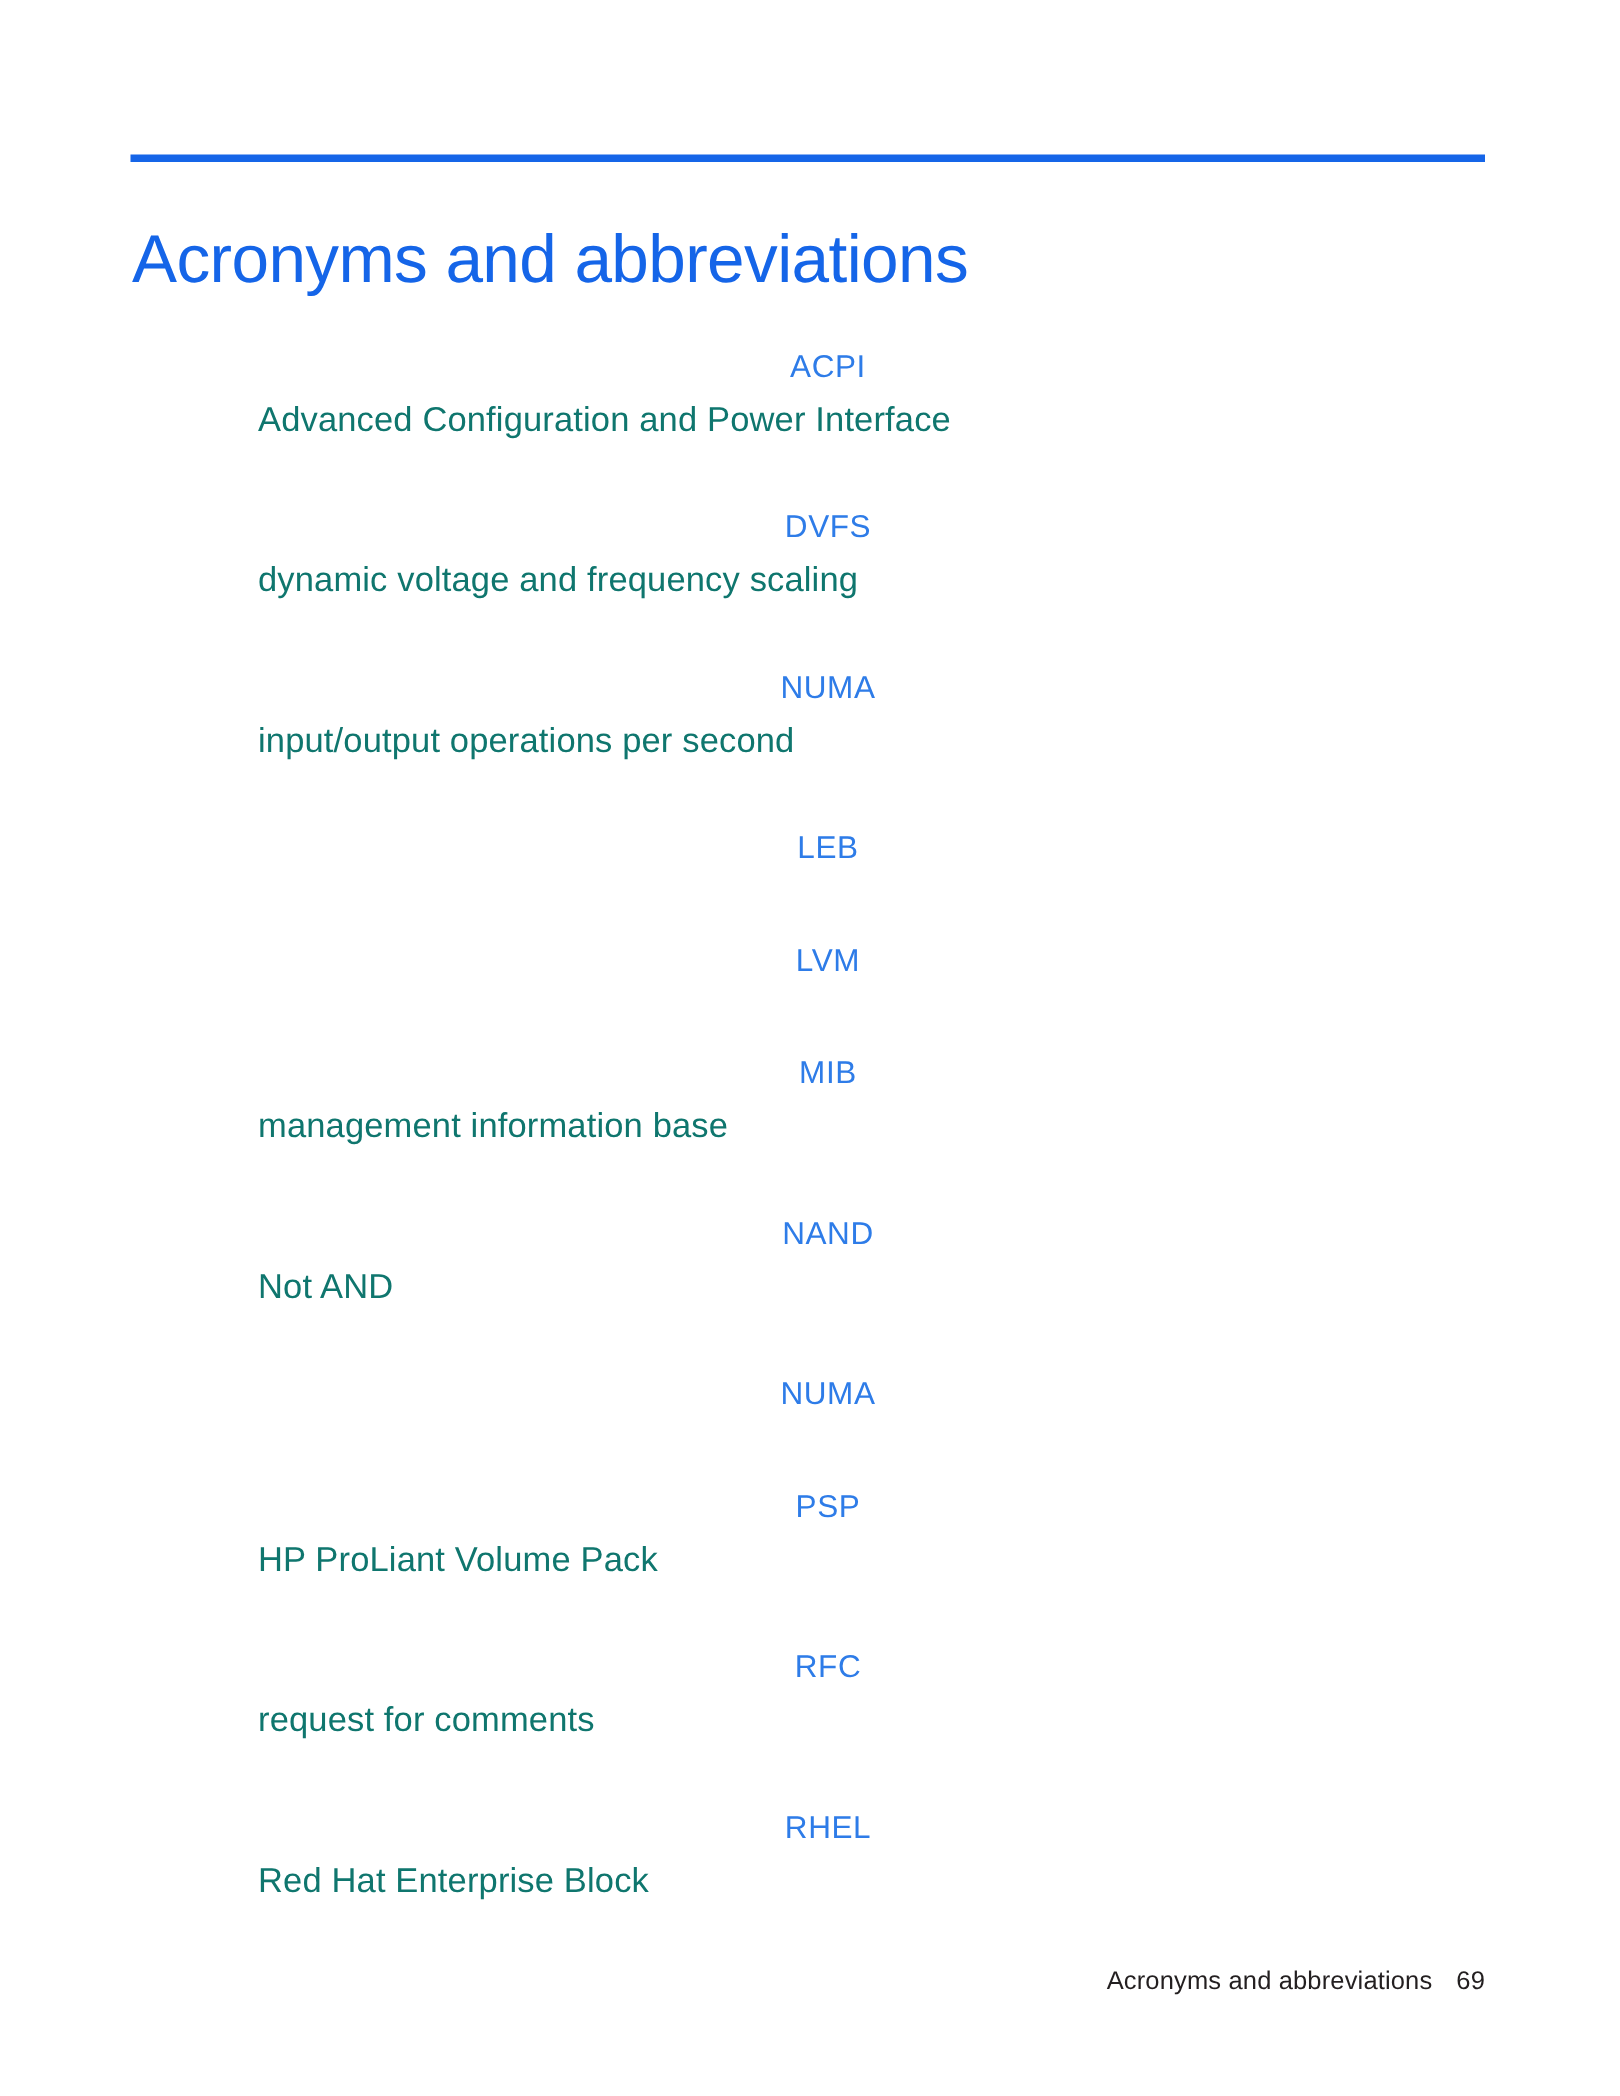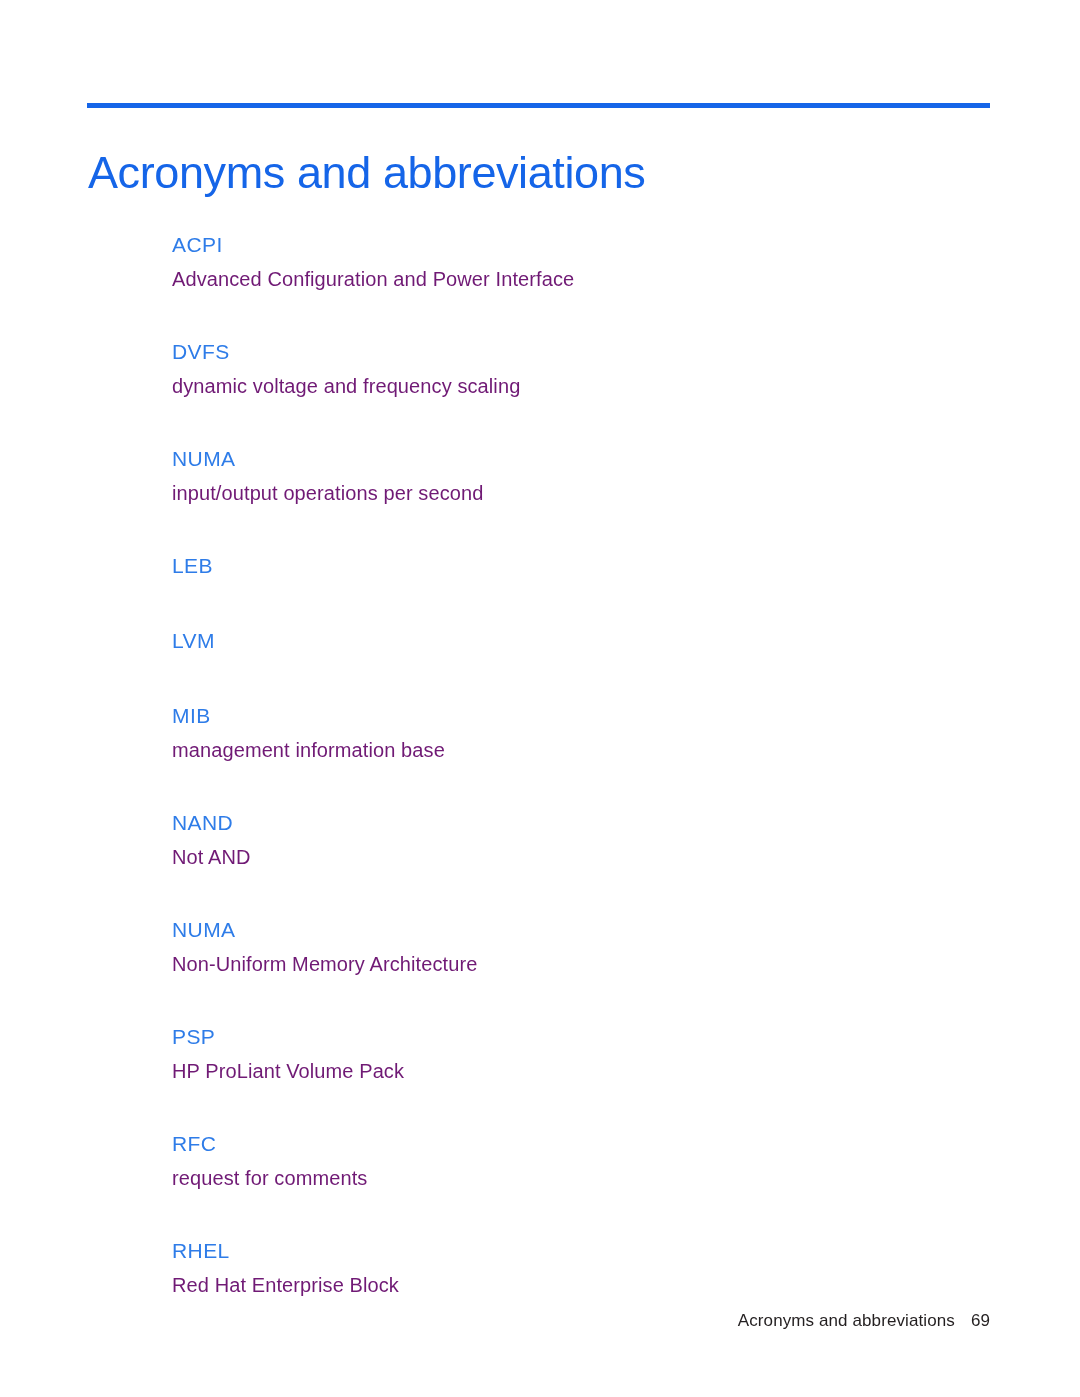--- a/index.html
+++ b/index.html
@@ -58,27 +58,28 @@
     margin-bottom: 0;
   }
 
   .entry-term {
     font-size: 21px;
     line-height: 26px;
     font-weight: 400;
     color: #2e7ce8;
     letter-spacing: 0.4px;
     margin: 0 0 10px 0;
+    text-align: center;
   }
 
   .entry-def {
-    font-size: 20px;
+    font-size: 23px;
     line-height: 22px;
     font-weight: 400;
-    color: #701a75;
+    color: #0f766e;
     letter-spacing: 0.1px;
     margin: 0;
   }
 
   
   .footer {
     position: absolute;
     left: 0;
     right: 90px;
     top: 1310px;
@@ -127,21 +128,20 @@
       <div class="entry">
         <div class="entry-term">MIB</div>
         <div class="entry-def">management information base</div>
       </div>
       <div class="entry">
         <div class="entry-term">NAND</div>
         <div class="entry-def">Not AND</div>
       </div>
       <div class="entry">
         <div class="entry-term">NUMA</div>
-        <div class="entry-def">Non-Uniform Memory Architecture</div>
       </div>
       <div class="entry">
         <div class="entry-term">PSP</div>
         <div class="entry-def">HP ProLiant Volume Pack</div>
       </div>
       <div class="entry">
         <div class="entry-term">RFC</div>
         <div class="entry-def">request for comments</div>
       </div>
       <div class="entry">

